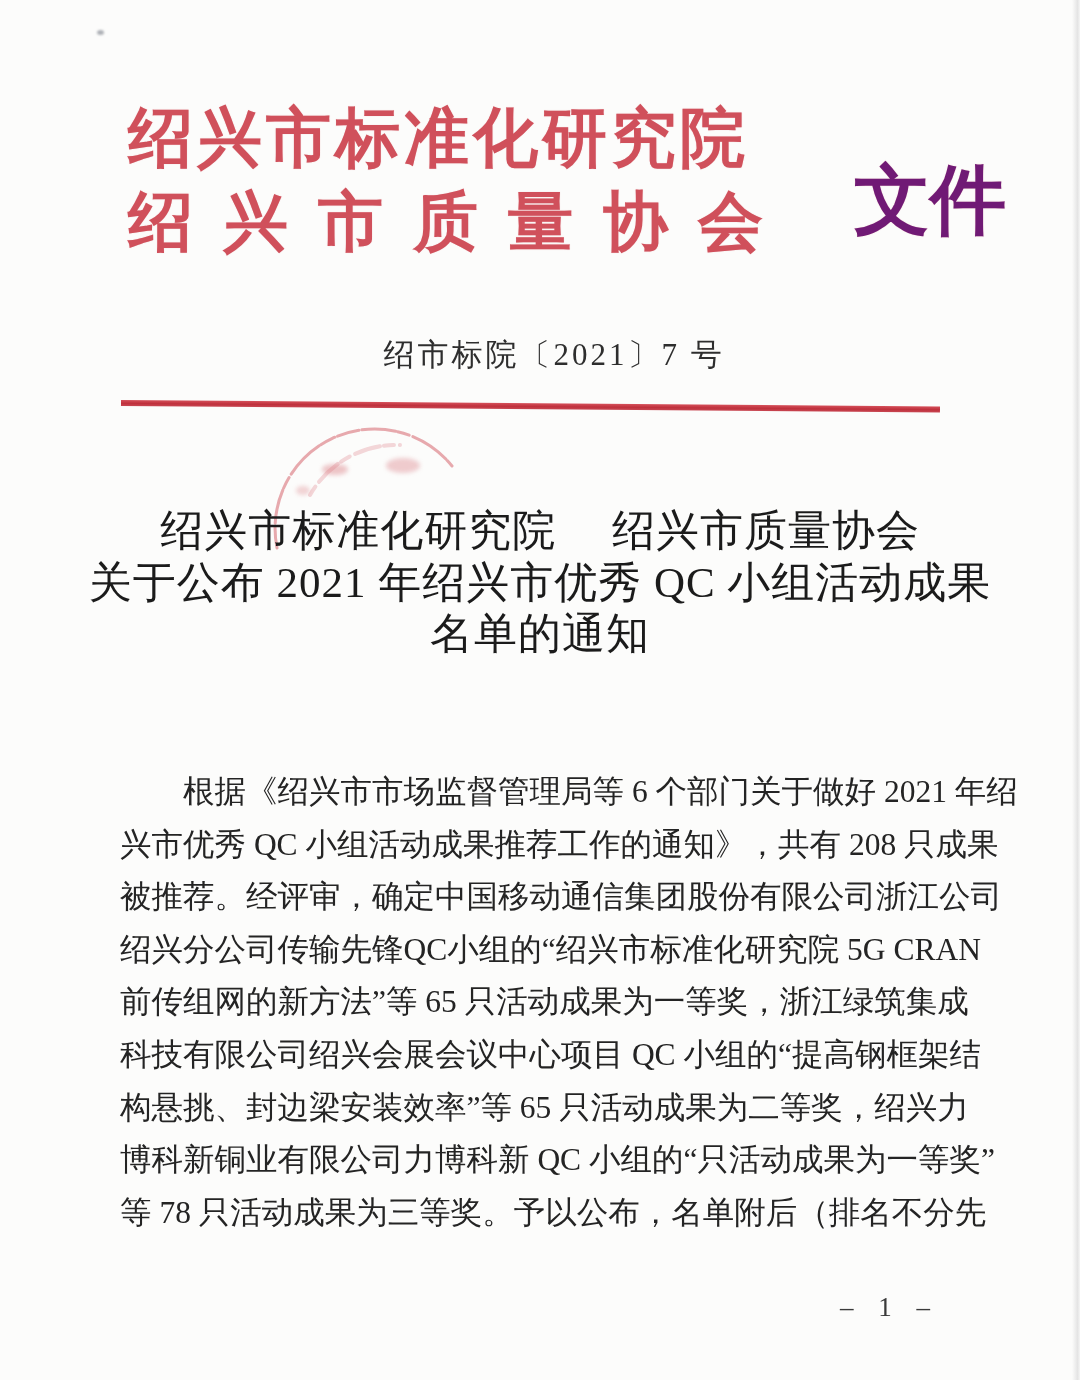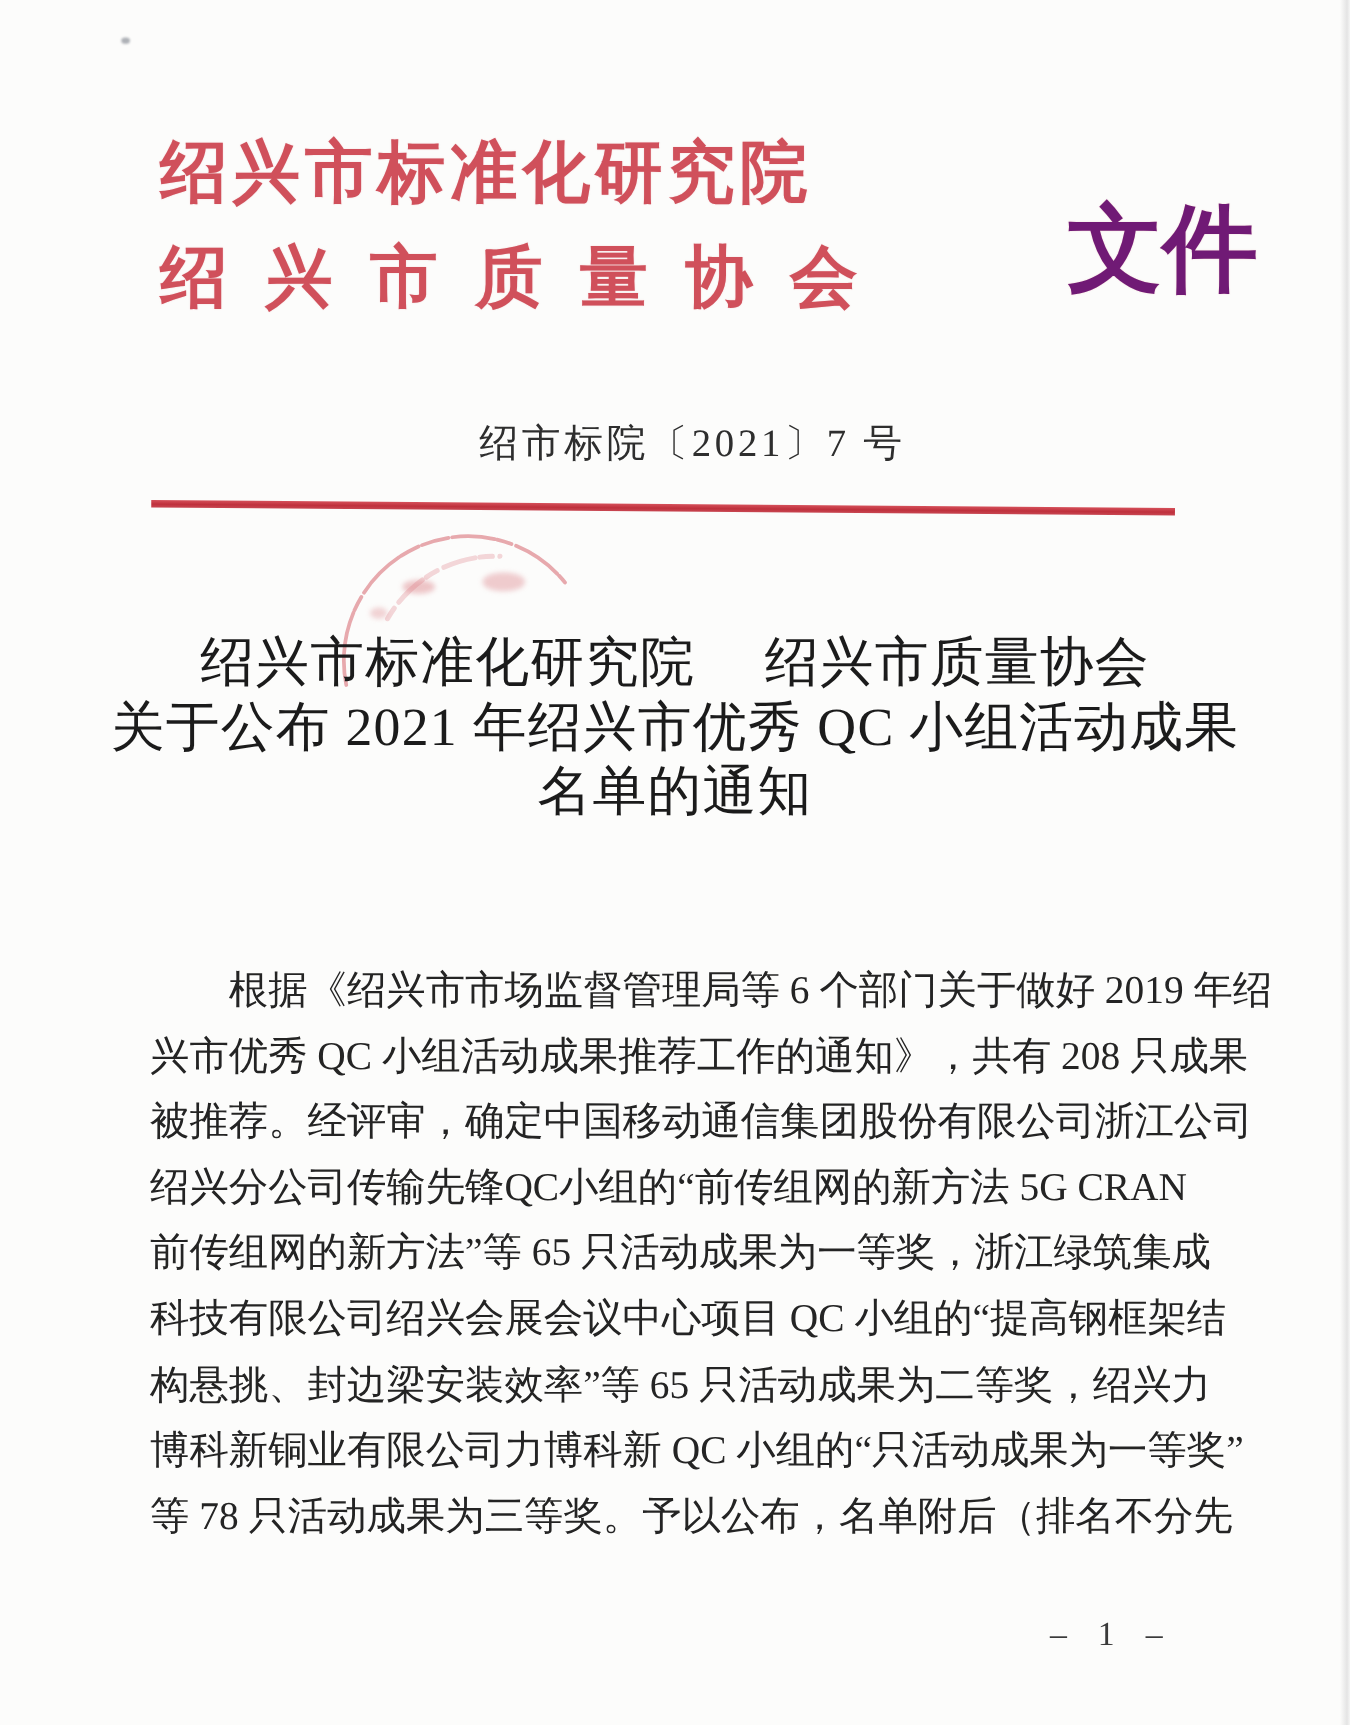--- a/index.html
+++ b/index.html
@@ -19,21 +19,21 @@
   }
   .speck{
     position:absolute;left:97px;top:30px;width:7px;height:5px;
     background:rgba(110,115,125,0.55);border-radius:50%;filter:blur(1px);
   }
 
   
   .letterhead{position:absolute;left:128px;top:96px;width:730px;}
   .org-line{
     font-weight:bold;color:#d0505b;white-space:nowrap;
-    line-height:84px;font-size:54px;
+    line-height:84px;font-size:65px;
     text-shadow:0 0 1px rgba(208,80,91,0.35);
   }
   .org-line.l1{letter-spacing:4px;margin-right:-4px;}
   .org-line.l2{letter-spacing:30px;margin-right:-30px;}
   .doc-type{
     position:absolute;left:854px;top:154px;
     font-weight:bold;color:#701a75;font-size:76px;line-height:92px;
     white-space:nowrap;text-shadow:0 0 1px rgba(206,76,88,0.35);
   }
 
@@ -110,24 +110,24 @@
   <div class="seal-blob blob3"></div>
 
   <div class="title-block">
     <div>绍兴市标准化研究院　 绍兴市质量协会</div>
     <div>关于公布 2021 年绍兴市优秀 QC 小组活动成果</div>
     <div>名单的通知</div>
   </div>
 
 
   <div class="body-block">
-    <div class="body-line">　　根据《绍兴市市场监督管理局等 6 个部门关于做好 2019 年绍</div>
+    <div class="body-line">　　根据《绍兴市市场监督管理局等 6 个部门关于做好 2021 年绍</div>
     <div class="body-line">兴市优秀 QC 小组活动成果推荐工作的通知》，共有 208 只成果</div>
     <div class="body-line">被推荐。经评审，确定中国移动通信集团股份有限公司浙江公司</div>
-    <div class="body-line">绍兴分公司传输先锋QC小组的“前传组网的新方法 5G CRAN</div>
+    <div class="body-line">绍兴分公司传输先锋QC小组的“绍兴市标准化研究院 5G CRAN</div>
     <div class="body-line">前传组网的新方法”等 65 只活动成果为一等奖，浙江绿筑集成</div>
     <div class="body-line">科技有限公司绍兴会展会议中心项目 QC 小组的“提高钢框架结</div>
     <div class="body-line">构悬挑、封边梁安装效率”等 65 只活动成果为二等奖，绍兴力</div>
     <div class="body-line">博科新铜业有限公司力博科新 QC 小组的“只活动成果为一等奖”</div>
     <div class="body-line">等 78 只活动成果为三等奖。予以公布，名单附后（排名不分先</div>
   </div>
 
   <div class="page-number">– 1 –</div>
 
 </div>

